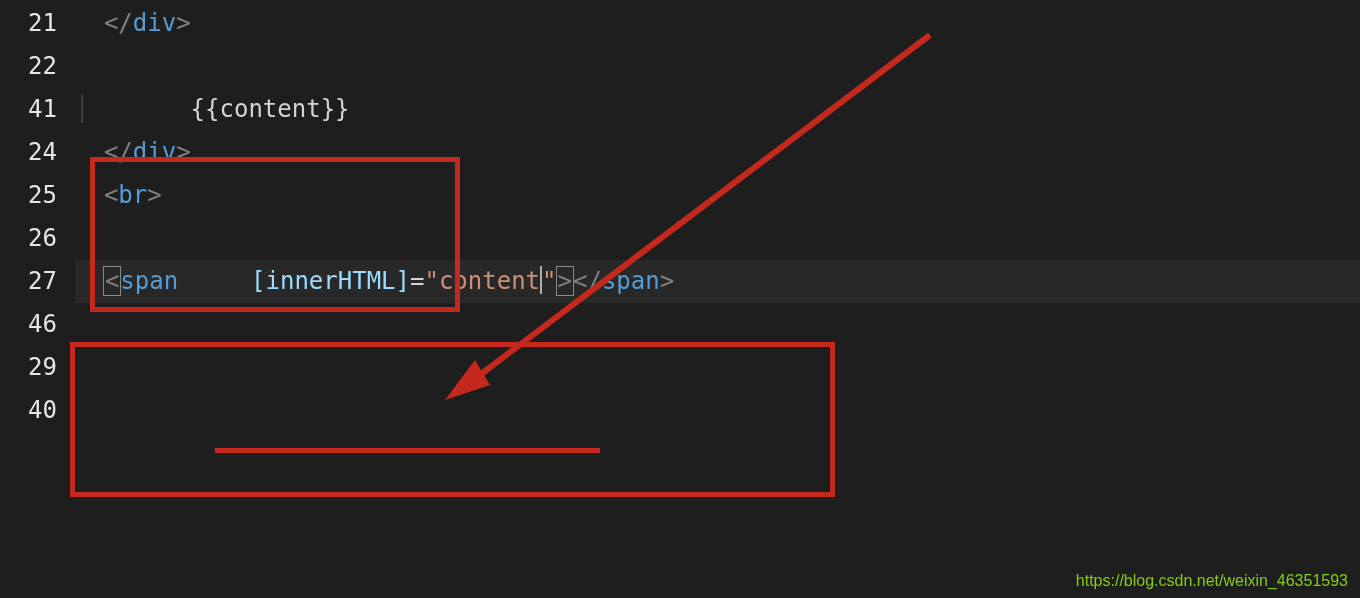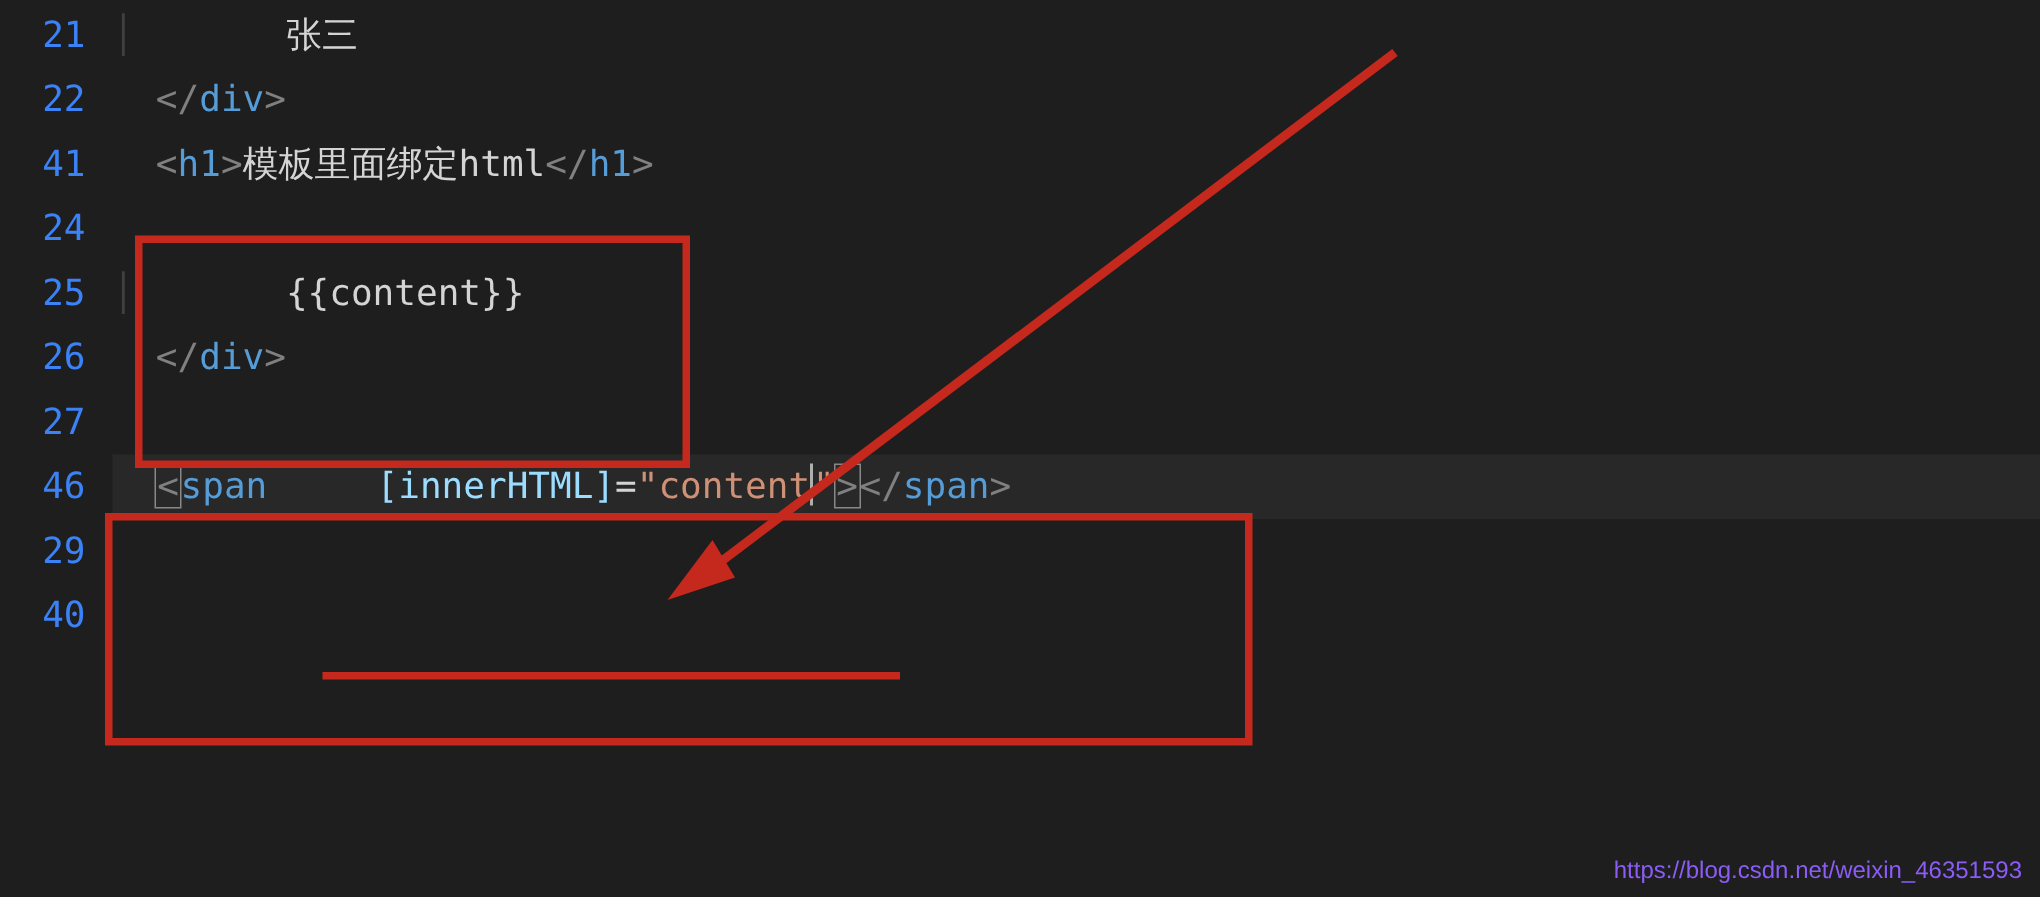--- a/index.html
+++ b/index.html
@@ -19,21 +19,21 @@
     }
     .editor {
       display: flex;
       height: 100%;
     }
     .gutter {
       width: 75px;
       padding-top: 2px;
       text-align: right;
       padding-right: 18px;
-      color: #3b82f6;
+      color: #e5e5e5;
       user-select: none;
       flex-shrink: 0;
     }
     .gutter .line-num {
       height: 43px;
       line-height: 43px;
     }
     .code {
       flex: 1;
       padding-top: 2px;
@@ -100,21 +100,21 @@
       left: 215px;
       top: 448px;
       width: 385px;
       height: 5px;
       background: #c5281c;
     }
     .watermark {
       position: absolute;
       right: 12px;
       bottom: 8px;
-      color: #8b5cf6;
+      color: #84cc16;
       font-size: 16px;
       font-family: Arial, sans-serif;
     }
   </style>
 </head>
 <body>
 
 <div class="editor">
   <div class="gutter">
     <div class="line-num">21</div>
@@ -122,26 +122,25 @@
     <div class="line-num">41</div>
     <div class="line-num">24</div>
     <div class="line-num">25</div>
     <div class="line-num">26</div>
     <div class="line-num">27</div>
     <div class="line-num">46</div>
     <div class="line-num">29</div>
     <div class="line-num">40</div>
   </div>
   <div class="code">
-    <div class="code-line"><span class="indent-guide">│</span>       <span class="text">张三</span></div>
     <div class="code-line">  <span class="punct">&lt;/</span><span class="tag">div</span><span class="punct">&gt;</span></div>
-    <div class="code-line">  <span class="punct">&lt;</span><span class="tag">h1</span><span class="punct">&gt;</span><span class="text">模板里面绑定html</span><span class="punct">&lt;/</span><span class="tag">h1</span><span class="punct">&gt;</span></div>
     <div class="code-line"></div>
     <div class="code-line"><span class="indent-guide">│</span>       <span class="text">{{content}}</span></div>
     <div class="code-line">  <span class="punct">&lt;/</span><span class="tag">div</span><span class="punct">&gt;</span></div>
+    <div class="code-line">  <span class="punct">&lt;</span><span class="tag">br</span><span class="punct">&gt;</span></div>
     <div class="code-line"></div>
     <div class="code-line highlighted-line">  <span class="punct bracket-match">&lt;</span><span class="tag">span</span><span class="text">  </span><span class="attr">[innerHTML]</span><span class="text">=</span><span class="string">"</span><span class="string">content</span><span class="cursor"></span><span class="string">"</span><span class="punct bracket-match">&gt;</span><span class="punct">&lt;/</span><span class="tag">span</span><span class="punct">&gt;</span></div>
   </div>
 </div>
 
 <div class="red-box red-box-1"></div>
 <div class="red-box red-box-2"></div>
 <div class="red-underline"></div>
 
 <svg class="arrow-svg">

